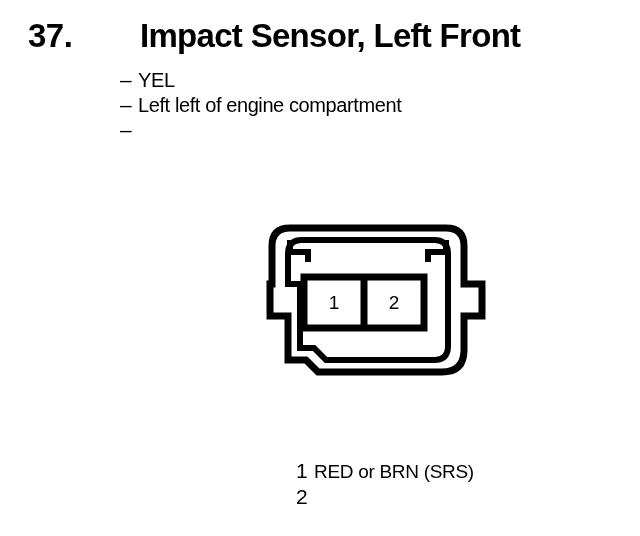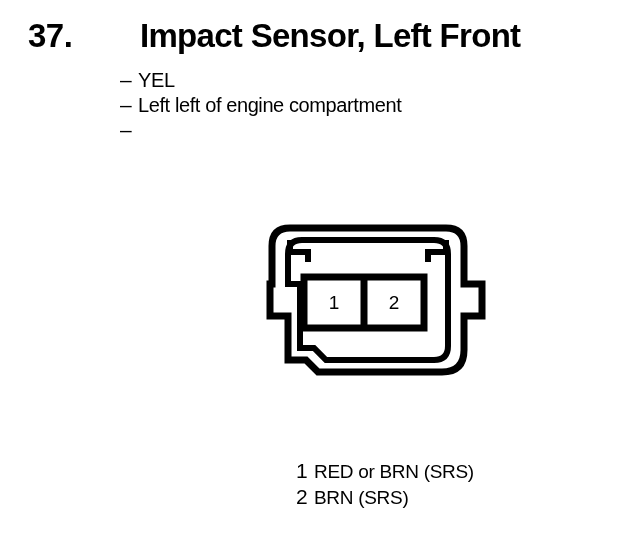--- a/index.html
+++ b/index.html
@@ -201,16 +201,15 @@
 
 <div id="pin-legend">
 
   <div class="legend-row">
     <span class="legend-pin">1</span>
     <span class="legend-desc">RED or BRN (SRS)</span>
   </div>
 
   <div class="legend-row">
     <span class="legend-pin">2</span>
-    <span class="legend-desc">BRN (SRS)</span>
   </div>
 
 </div>
 
 </body></html>

